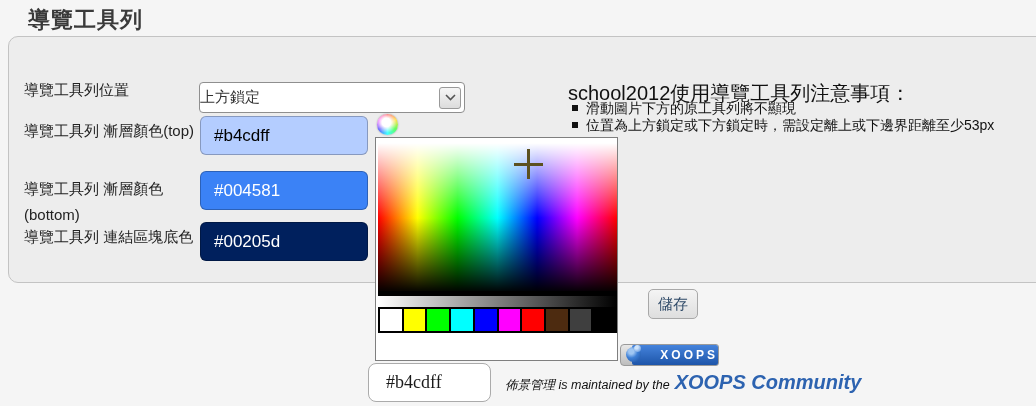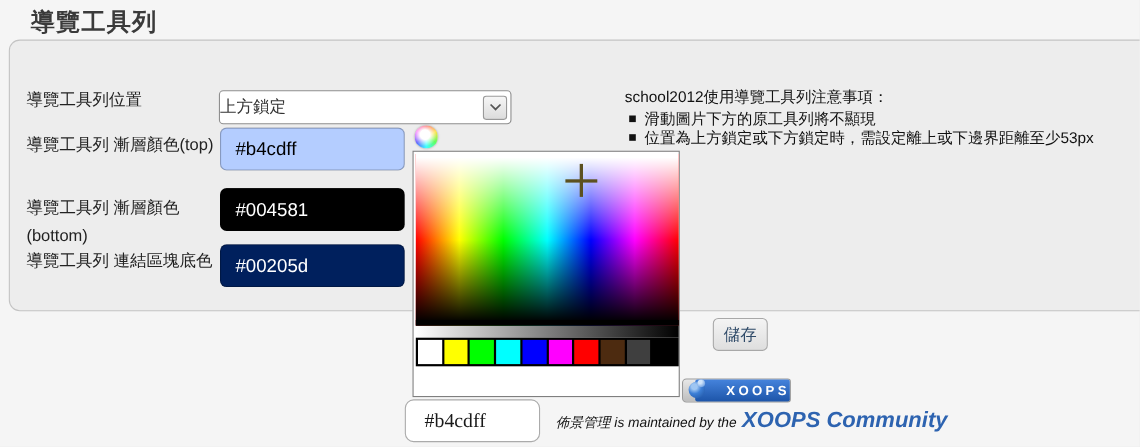--- a/index.html
+++ b/index.html
@@ -55,21 +55,21 @@
   .colorbox {
     left:200px; width:168px; height:39px;
     border:1px solid rgba(0,0,0,0.25);
     border-radius:6px;
     display:flex; align-items:center;
     font-size:17px;
     padding-left:13px;
   }
 
   
-  .notes-heading { left:568px; top:80px; font-size:14px; color:#111; }
+  .notes-heading { left:568px; top:80px; font-size:20px; color:#111; }
   .note-item { font-size:14px; color:#111; }
   .note-bullet {
     display:inline-block; width:6px; height:6px; background:#111;
     margin-right:8px; vertical-align:2px;
   }
 
   
   .wheel-icon {
     left:377px; top:114px; width:21px; height:21px; border-radius:50%;
     background:
@@ -196,21 +196,21 @@
       </svg>
   </span>
 </div>
 
 <div class="abs form-label" style="top:122px;">導覽工具列 漸層顏色(top)</div>
 <div class="abs colorbox" style="top: 116px; background: rgb(180, 205, 255); color: rgb(0, 0, 0);">#b4cdff</div>
 <div class="abs wheel-icon"></div>
 
 <div class="abs form-label" style="top:180px;">導覽工具列 漸層顏色</div>
 <div class="abs form-label" style="top:206px;">(bottom)</div>
-<div class="abs colorbox" style="top: 171px; background: #000000; color: rgb(255, 255, 255);">#004581</div>
+<div class="abs colorbox" style="top: 171px; background: #3b82f6; color: rgb(255, 255, 255);">#004581</div>
 
 <div class="abs form-label" style="top:228px;">導覽工具列 連結區塊底色</div>
 <div class="abs colorbox" style="top: 222px; background: rgb(0, 32, 93); color: rgb(255, 255, 255);">#00205d</div>
 
 <div class="abs notes-heading">school2012使用導覽工具列注意事項：</div>
 <div class="abs note-item" style="left:572px; top:100px;">
   <span class="note-bullet"></span><span>滑動圖片下方的原工具列將不顯現</span>
 </div>
 <div class="abs note-item" style="left:572px; top:117px;">
   <span class="note-bullet"></span><span>位置為上方鎖定或下方鎖定時，需設定離上或下邊界距離至少53px</span>

